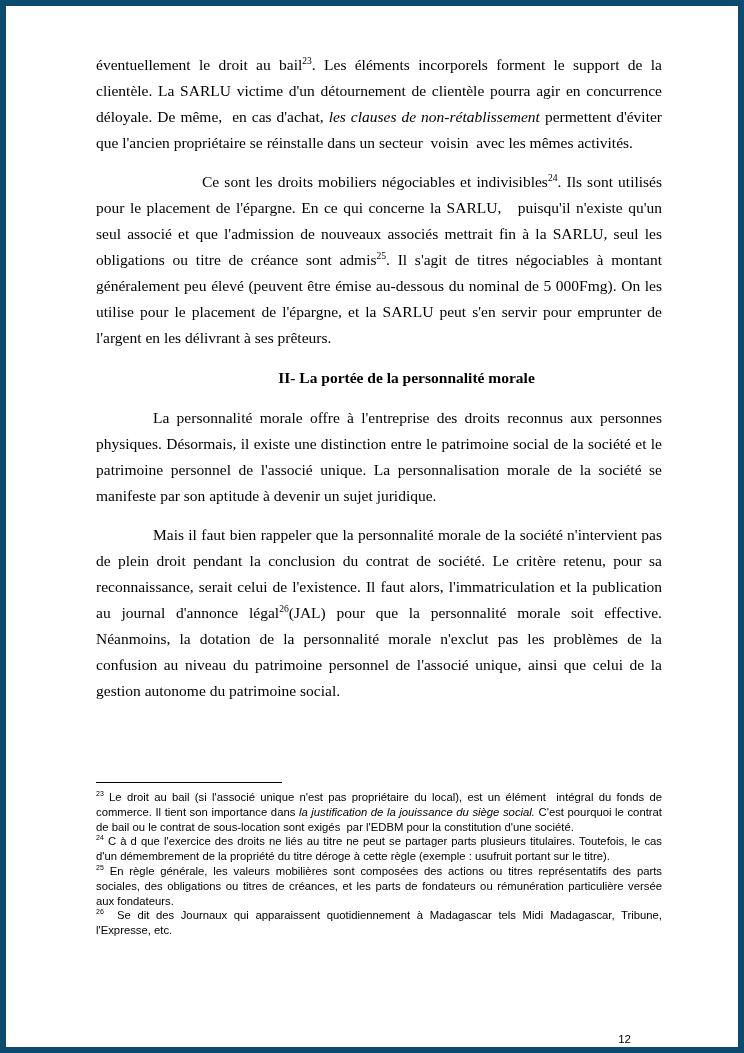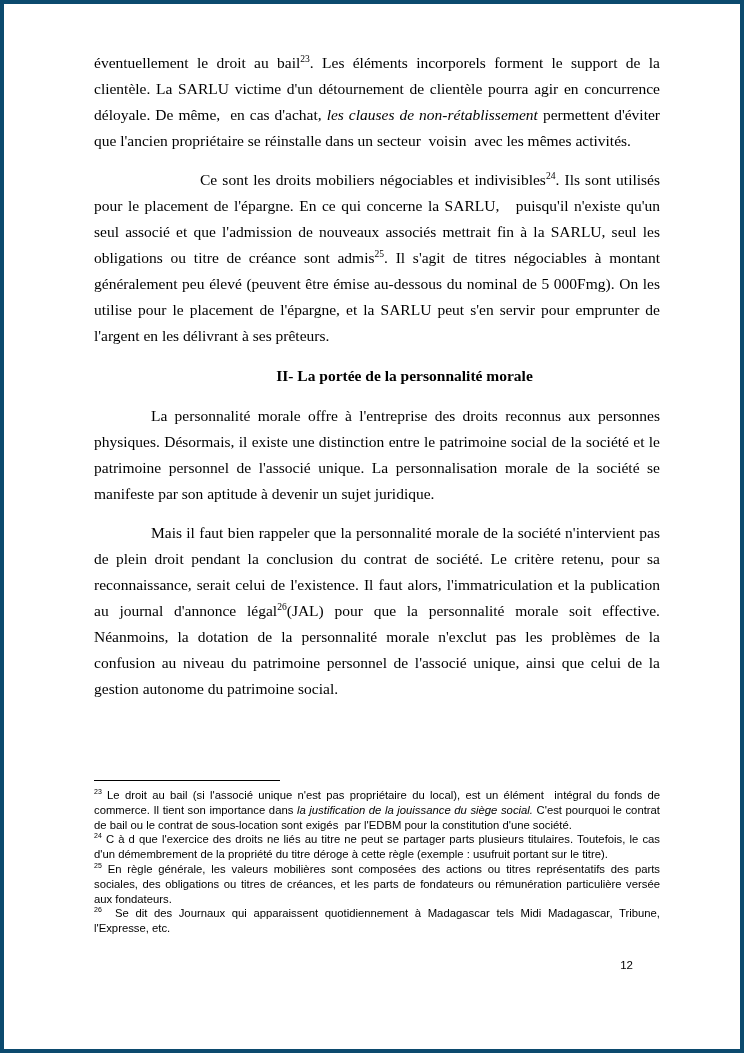--- a/index.html
+++ b/index.html
@@ -6,21 +6,21 @@
     margin: 0;
     padding: 0;
     background: #ffffff;
   }
   .page {
     position: relative;
     width: 744px;
     height: 1053px;
     background: #ffffff;
     box-sizing: border-box;
-    border: 4px solid #0c4a6e;
+    border: 6px solid #0c4a6e;
     color: #000000;
     font-family: "Liberation Serif", serif;
     overflow: hidden;
   }
   .content {
     position: absolute;
     left: 90px;
     width: 566px;
     top: 46px;
   }
@@ -70,21 +70,21 @@
     margin: 0;
     font-family: "Liberation Sans", sans-serif;
     font-size: 11.3px;
     line-height: 14.8px;
     text-align: justify;
     white-space: pre-wrap;
   }
   .page-number {
     position: absolute;
     right: 107px;
-    top: 954px;
+    top: 1026px;
     font-family: "Liberation Sans", sans-serif;
     font-size: 11.5px;
     line-height: 15px;
   }
 </style>
 </head>
 <body>
 
 <div class="page">
   <div class="content">

